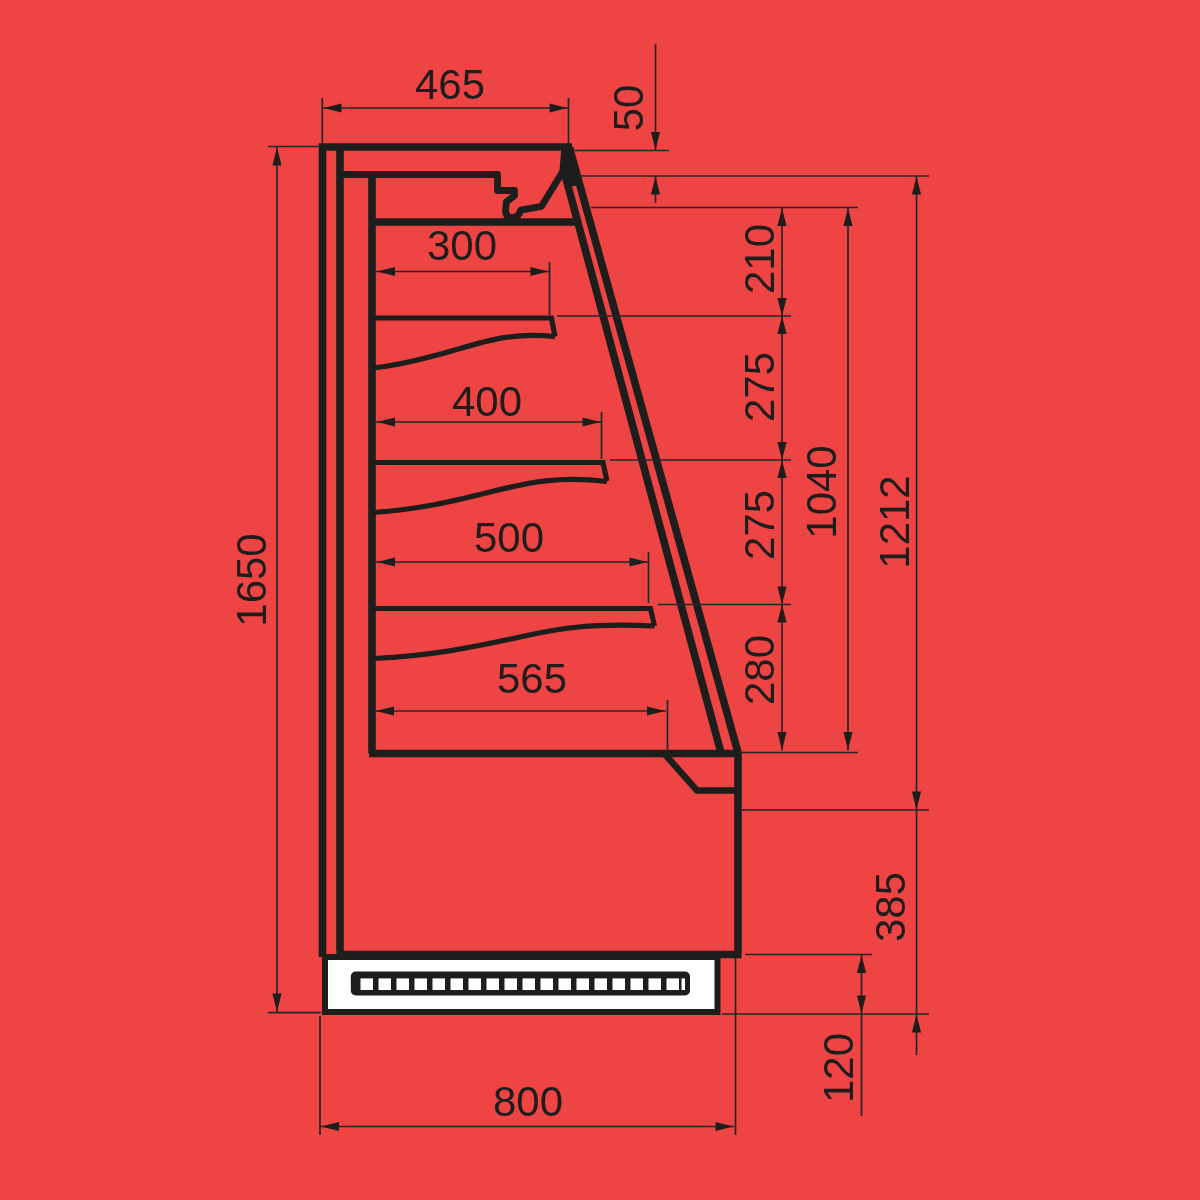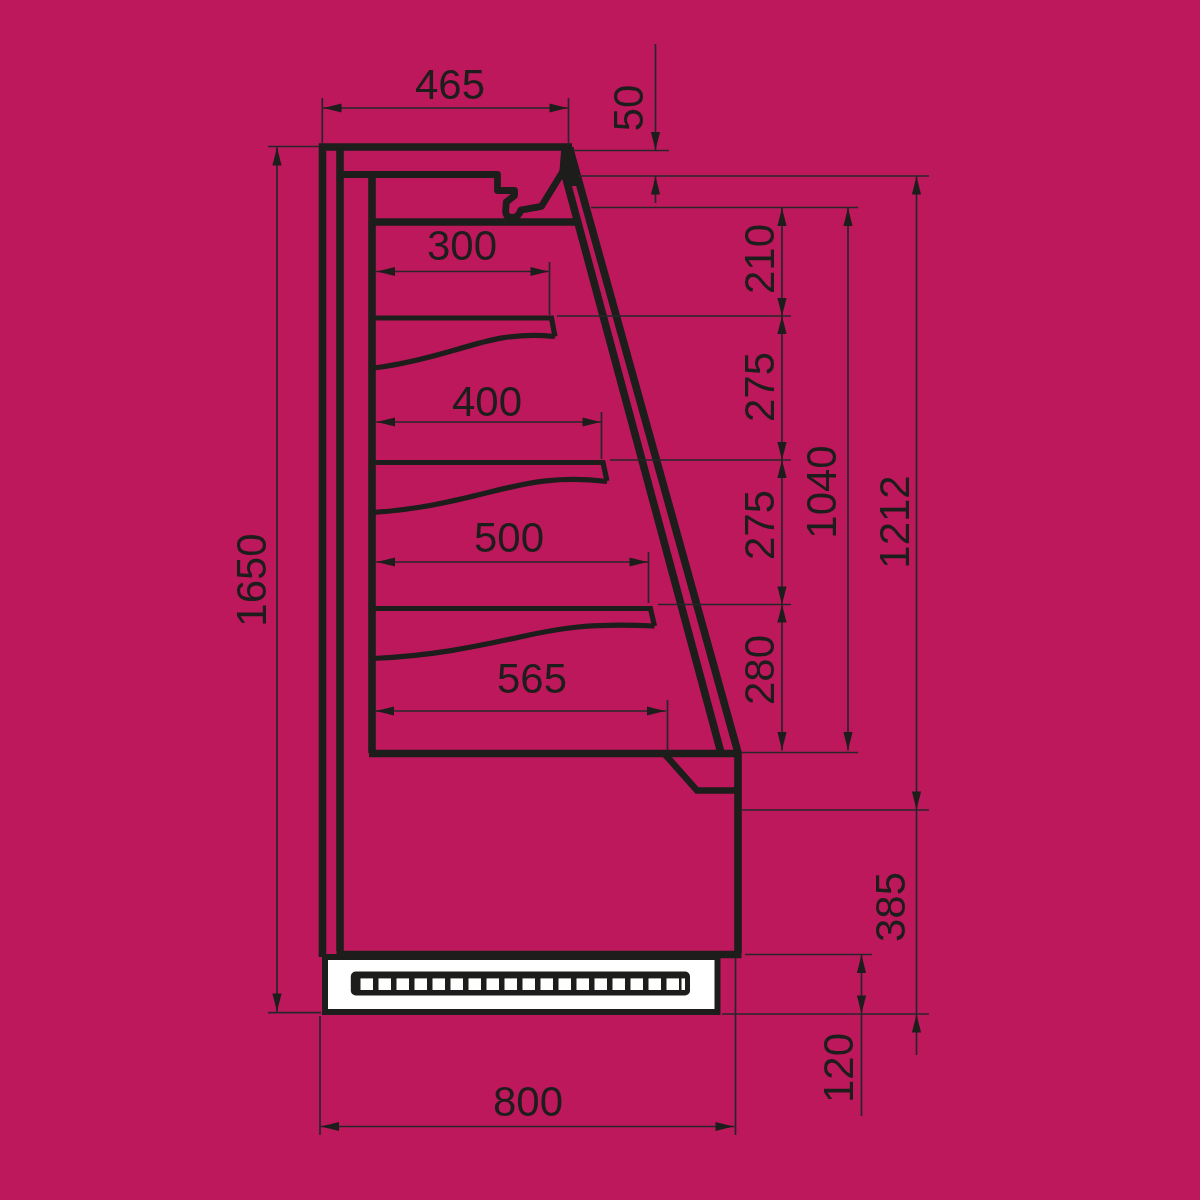--- a/index.html
+++ b/index.html
@@ -1,16 +1,16 @@
 <!DOCTYPE html>
 <html><head>
 <meta charset="utf-8">
 <style>
   html,body{margin:0;padding:0;background:#ffffff;}
-  .wrap{width:1200px;height:1200px;background:#be185d;}
+  .wrap{width:1200px;height:1200px;background:#ef4444;}
   text{font-family:"Liberation Sans", sans-serif; fill:#1d1d1b;}
 </style>
 </head>
 <body>
 <div class="wrap">
 <svg width="1200" height="1200" viewBox="0 0 1200 1200" xmlns="http://www.w3.org/2000/svg">
 <g fill="none" stroke="#1d1d1b" stroke-width="7.6">
 
   <path d="M 322.5 957 L 322.5 147 L 572 147"></path>
 

